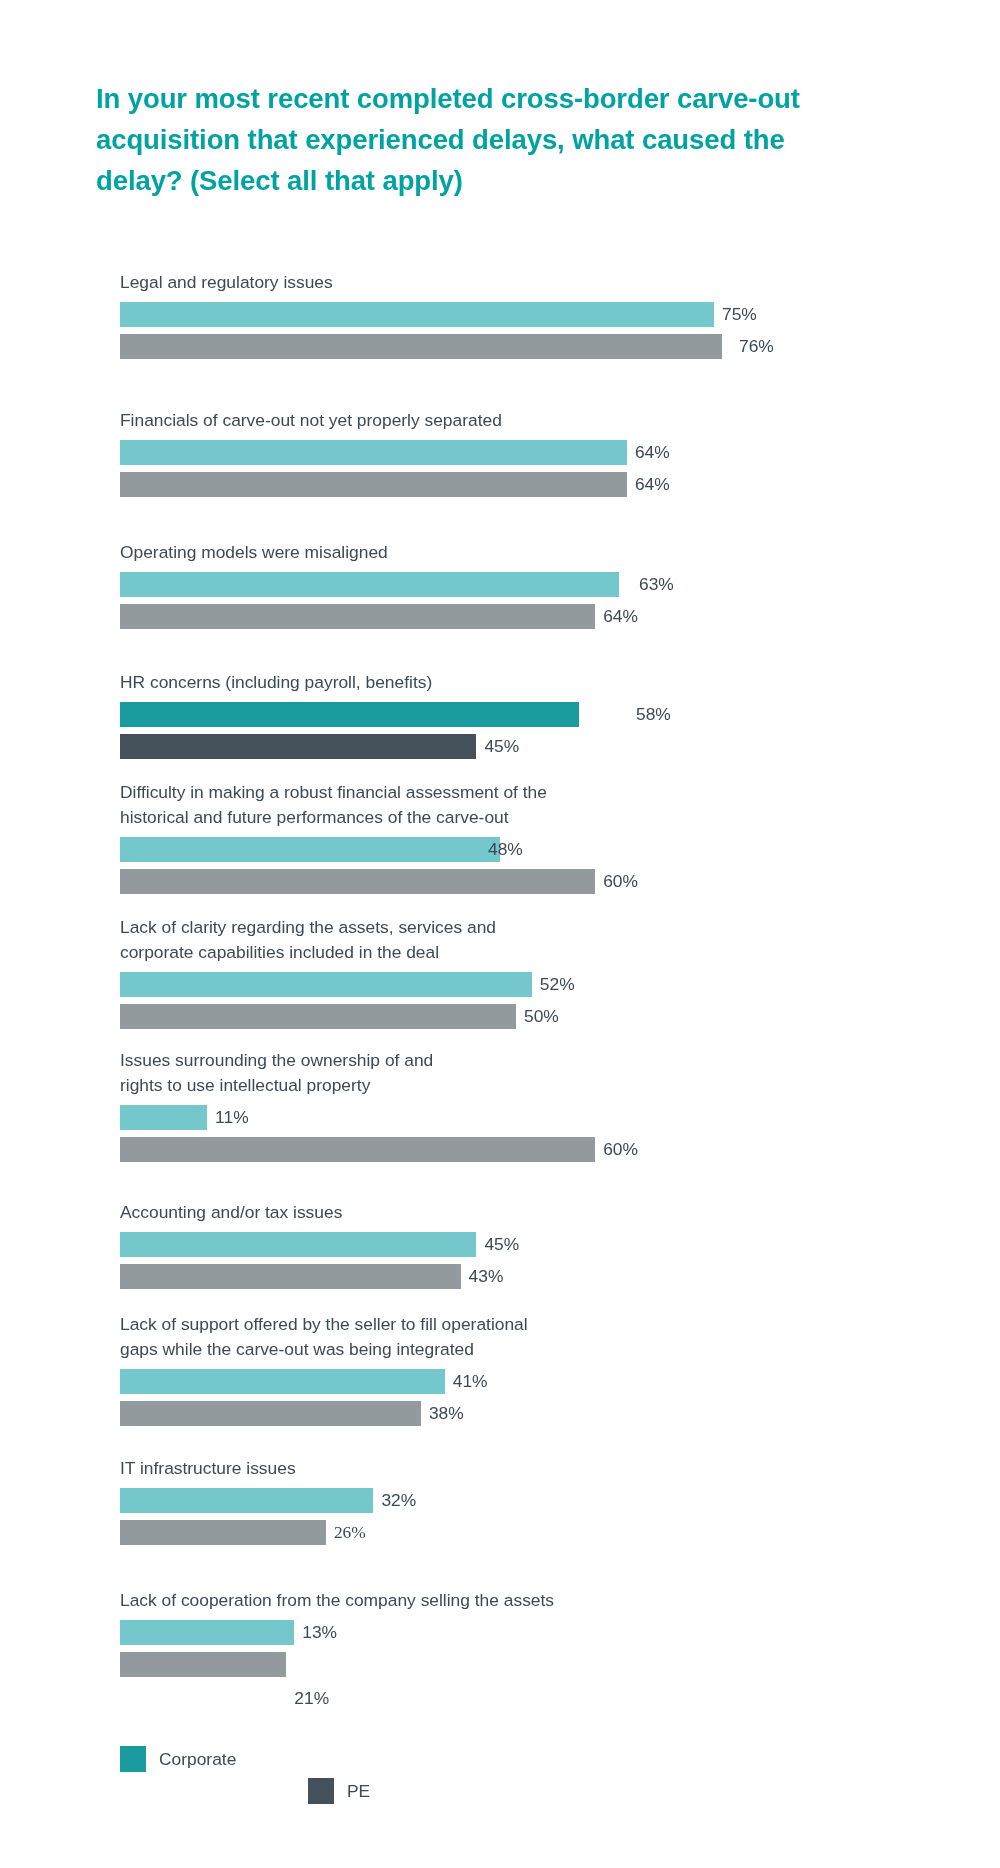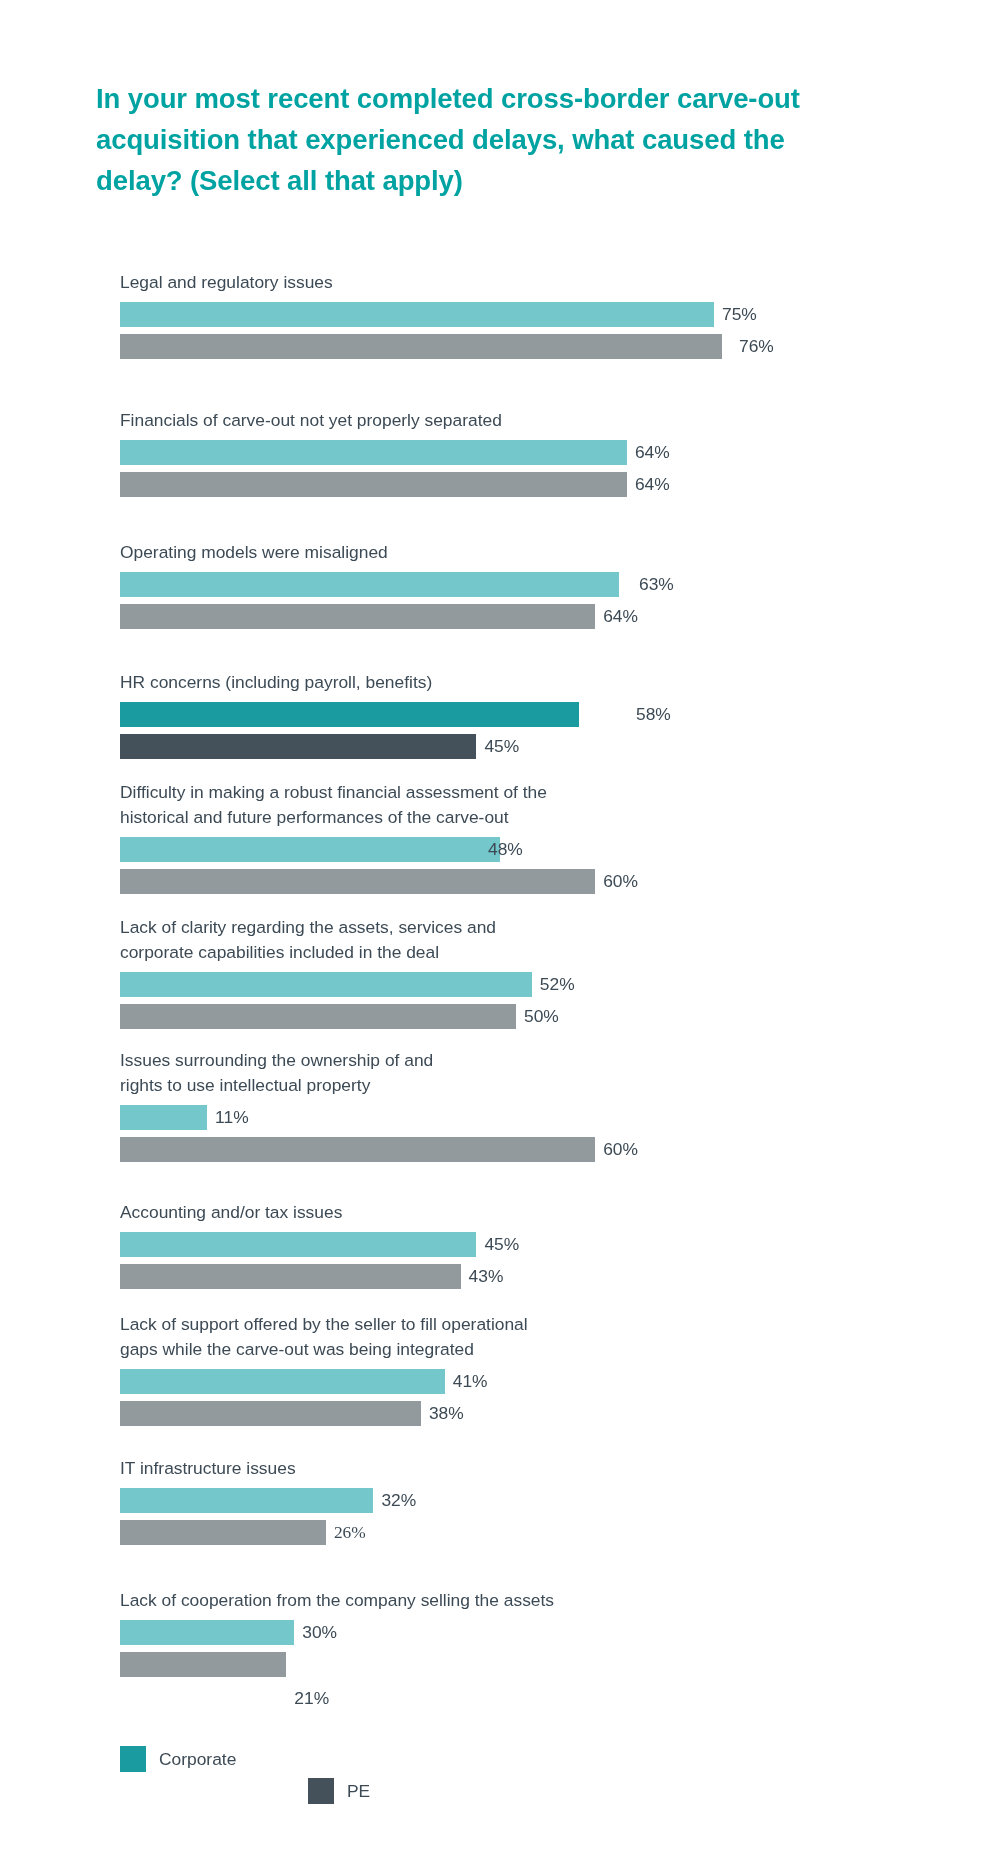--- a/index.html
+++ b/index.html
@@ -219,21 +219,21 @@
         </div>
         <div class="bar-row" style="top: 64px; width: 820px; font-family: Liberation Serif, serif;">
           <div class="bar" style="width: 205.92px; background: rgb(147, 154, 158);"></div>
           <div class="bar-value" style="left: 205.92px;">26%</div>
         </div>
       </div>
       <div class="group" style="top: 1588px;">
         <div class="cat-label">Lack of cooperation from the company selling the assets</div>
         <div class="bar-row" style="top: 32px; width: 820px;">
           <div class="bar" style="width: 174.24px; background: rgb(116, 200, 204);"></div>
-          <div class="bar-value" style="left: 174.24px;">30%</div>
+          <div class="bar-value" style="left: 174.24px;">13%</div>
         </div>
         <div class="bar-row" style="top: 64px; width: 820px;">
           <div class="bar" style="width: 166.32px; background: rgb(147, 154, 158);"></div>
           <div class="bar-value" style="left: 166.32px; margin-top: 34px;">21%</div>
         </div>
       </div>
     </div>
 
   <div class="legend" id="legend">
       <div class="legend-item" style="left: 0px;">

